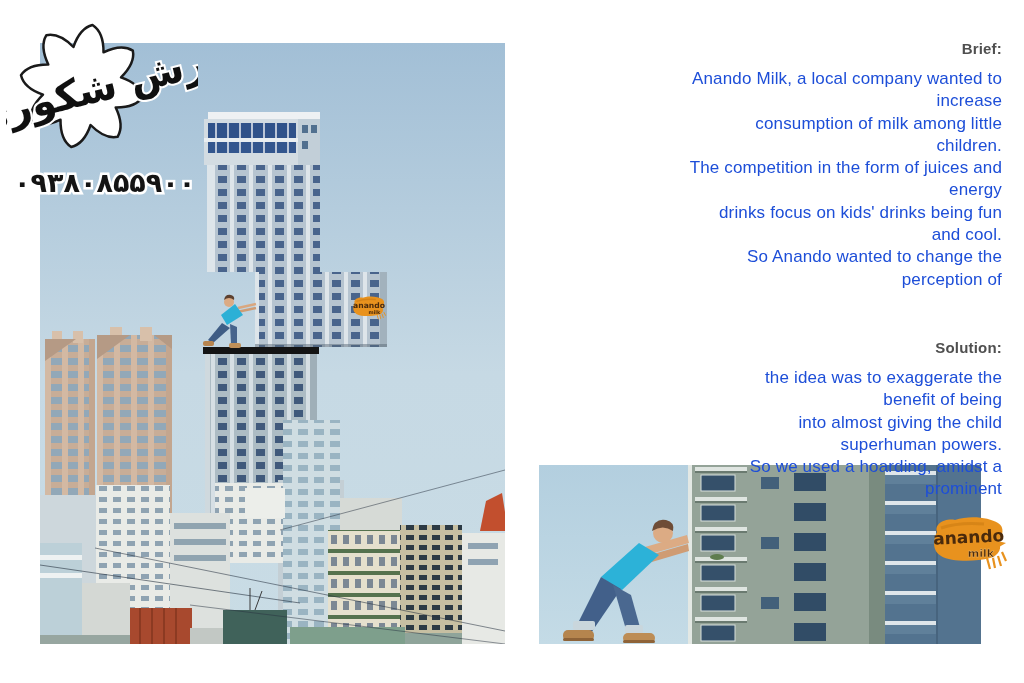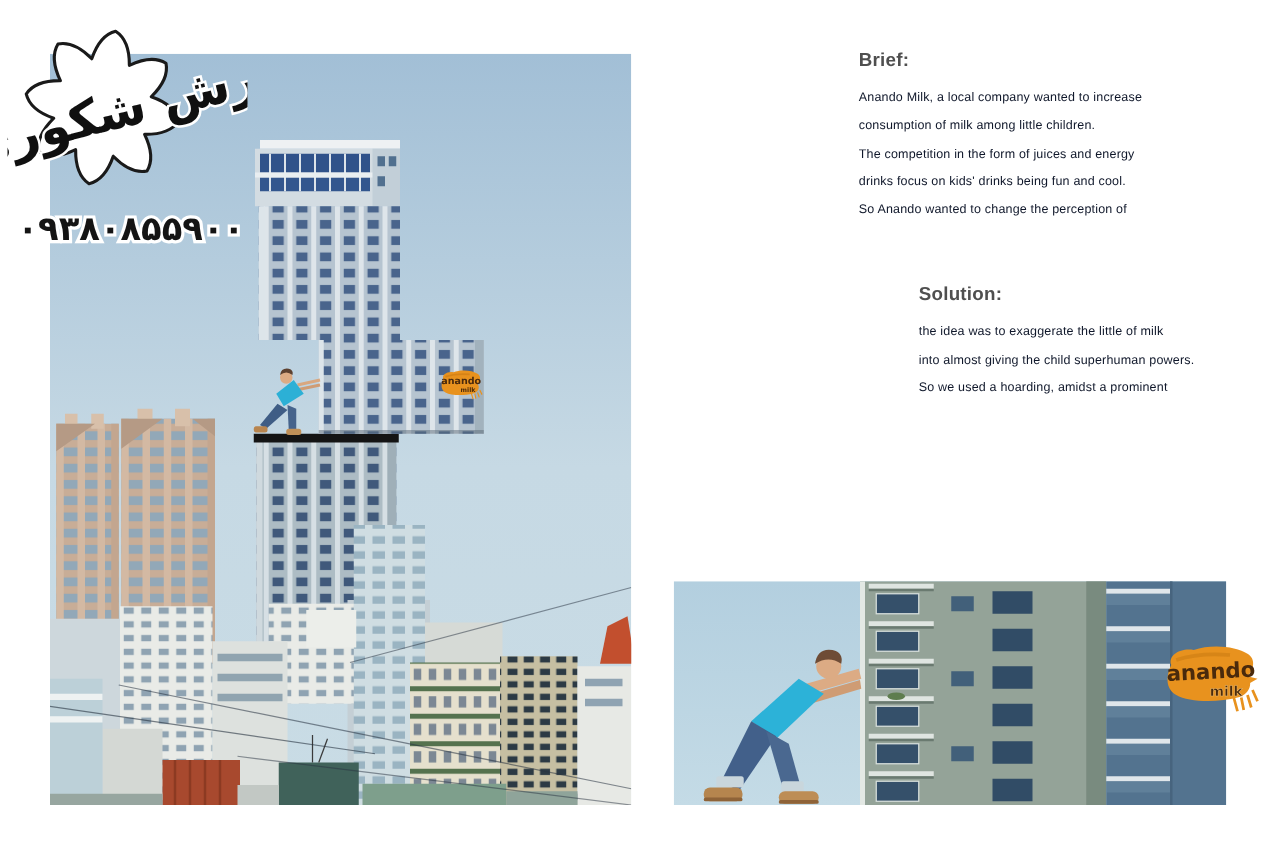--- a/index.html
+++ b/index.html
@@ -7,23 +7,23 @@
         font-family:"Liberation Sans",sans-serif;}
   .abs{position:absolute;}
   
   .main-photo{left:40px;top:43px;width:465px;height:601px;}
   .detail-photo{left:539px;top:465px;width:442px;height:179px;}
   
   .ornament{left:6px;top:0px;width:192px;height:170px;z-index:6;}
   .phone{left:8px;top:158px;width:185px;height:48px;z-index:6;}
   .anando-big{left:929px;top:514px;width:82px;height:64px;z-index:6;}
   
-  .copy{left:687px;top:40px;width:315px;color:#9b9b9b;}
+  .copy{left:687px;top:40px;width:315px;color:#9b9b9b;text-align:right;}
   .copy h3{margin:0 0 10px 0;font-size:15px;line-height:18px;font-weight:bold;color:#4f4f4f;letter-spacing:.2px;}
-  .copy .line{font-size:10px;line-height:22.3px;letter-spacing:.15px;color:#0f172a;}
+  .copy .line{font-size:17px;line-height:22.3px;letter-spacing:.15px;color:#1d4ed8;}
   .solution-section{margin-top:48px;margin-left:48px;}
   svg text{font-family:"DejaVu Sans","Liberation Sans",sans-serif;}
 </style>
 </head>
 <body>
 
 <div class="page">
 
   <div class="abs main-photo">
   <svg width="465" height="601" viewBox="0 0 465 601">
@@ -310,19 +310,19 @@
     <div class="brief-section">
       <h3>Brief:</h3>
       <div class="line">Anando Milk, a local company wanted to increase</div>
       <div class="line">consumption of milk among little children.</div>
       <div class="line">The competition in the form of juices and energy</div>
       <div class="line">drinks focus on kids' drinks being fun and cool.</div>
       <div class="line">So Anando wanted to change the perception of</div>
     </div>
     <div class="solution-section">
       <h3>Solution:</h3>
-      <div class="line">the idea was to exaggerate the little of milk</div>
+      <div class="line">the idea was to exaggerate the benefit of being</div>
       <div class="line">into almost giving the child superhuman powers.</div>
       <div class="line">So we used a hoarding, amidst a prominent</div>
     </div>
   </div>
 
 </div>
 
 </body></html>

